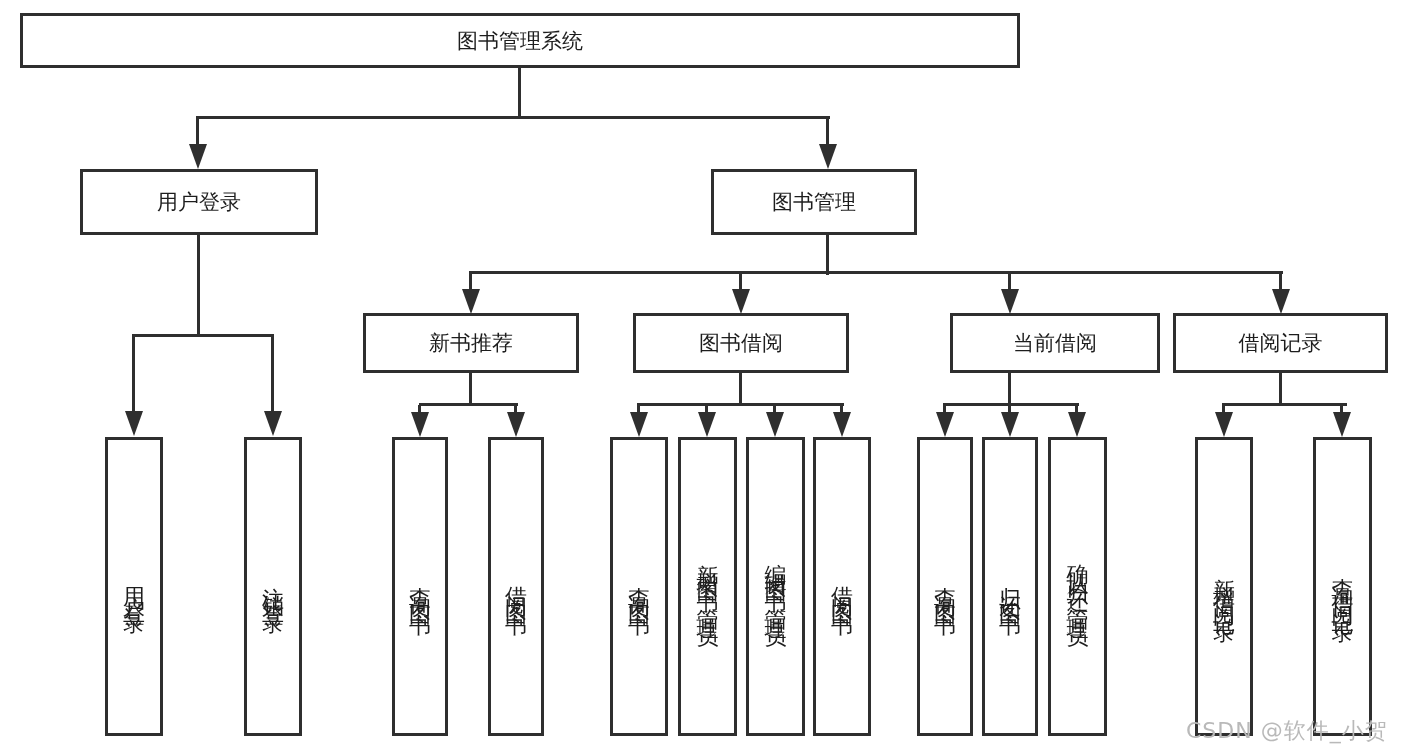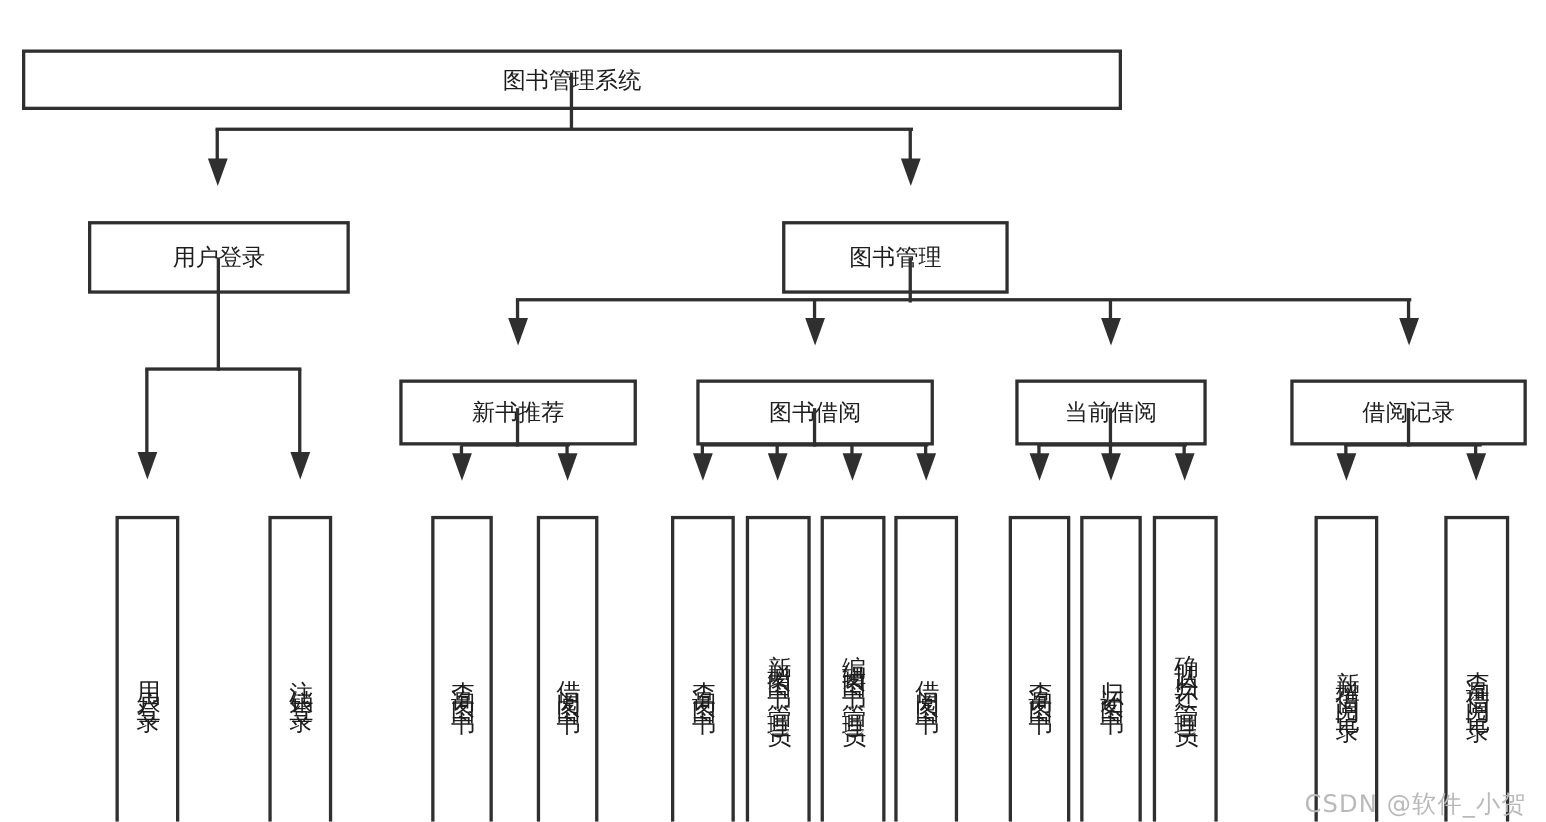--- a/index.html
+++ b/index.html
@@ -18,21 +18,20 @@
   .node{
     position:absolute;
     box-sizing:border-box;
     border:3px solid var(--line);
     background:#ffffff;
     display:flex;
     align-items:center;
     justify-content:center;
     color:var(--text);
     font-size:21px;
-    margin-top:32px;
   }
   .node span{white-space:nowrap;}
   .vnode{font-size:22px;}
   .vnode span{
     writing-mode:vertical-rl;
     text-orientation:mixed;
     letter-spacing:9px;
     line-height:1;
     white-space:normal;
   }
@@ -68,21 +67,21 @@
   <div class="node" style="left:711px;top:169px;width:206px;height:66px;">
     <span>图书管理</span>
   </div>
 
   <div class="node" style="left:363px;top:313px;width:216px;height:60px;">
     <span>新书推荐</span>
   </div>
   <div class="node" style="left:633px;top:313px;width:216px;height:60px;">
     <span>图书借阅</span>
   </div>
-  <div class="node" style="left:923px;top:313px;width:174px;height:60px;">
+  <div class="node" style="left:950px;top:313px;width:210px;height:60px;">
     <span>当前借阅</span>
   </div>
   <div class="node" style="left:1173px;top:313px;width:215px;height:60px;">
     <span>借阅记录</span>
   </div>
 
   <div class="node vnode" style="left:105px;top:437px;width:58px;height:299px;">
     <span>用户登录</span>
   </div>
   <div class="node vnode" style="left:244px;top:437px;width:58px;height:299px;">

